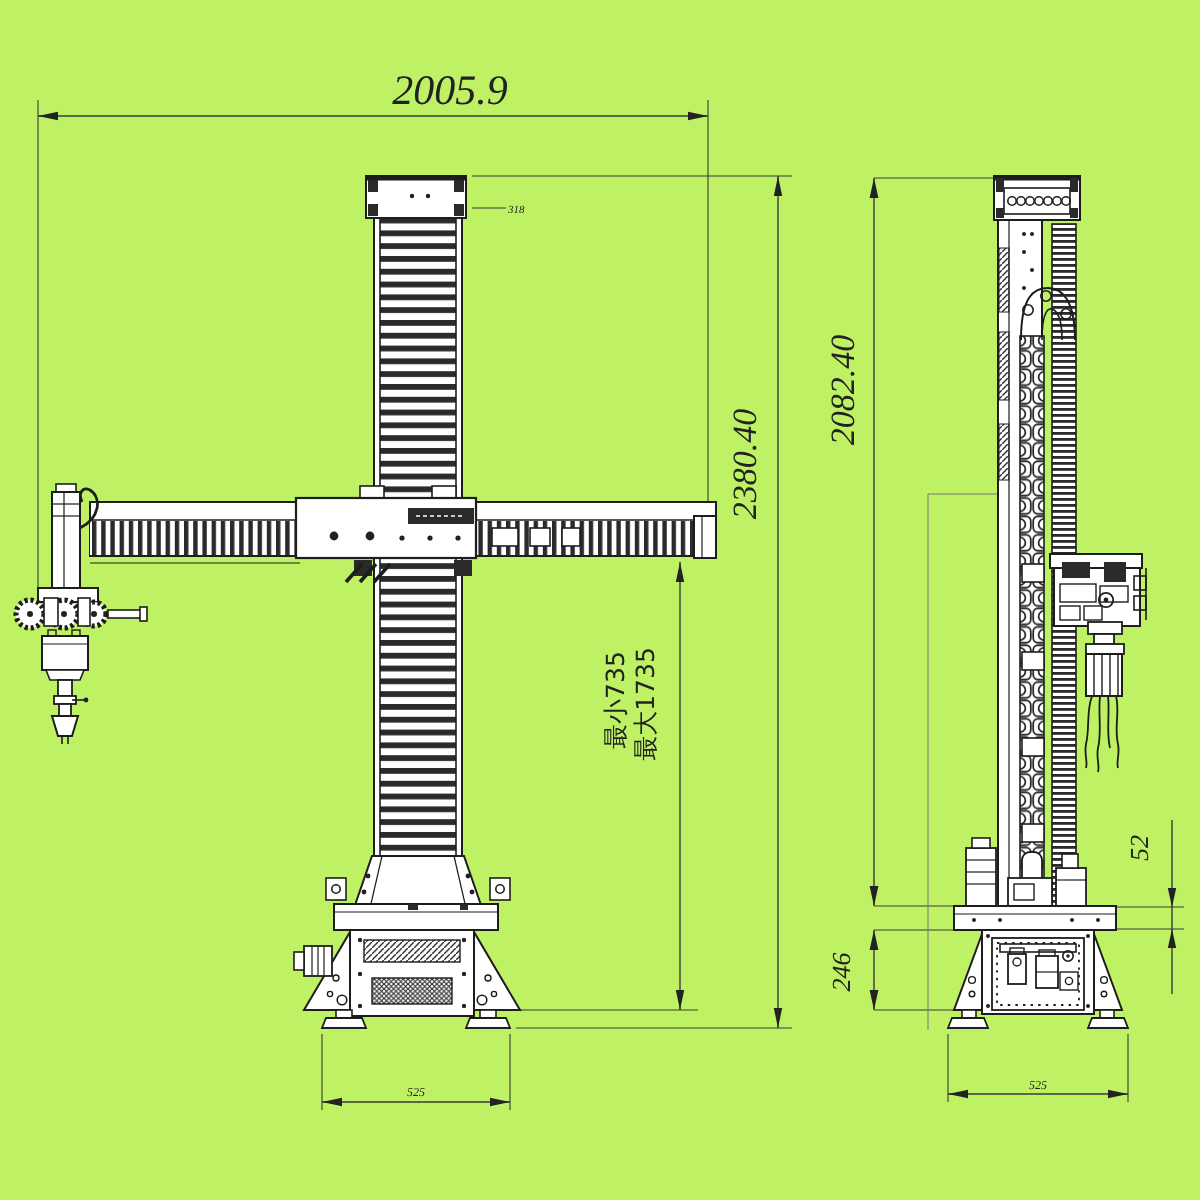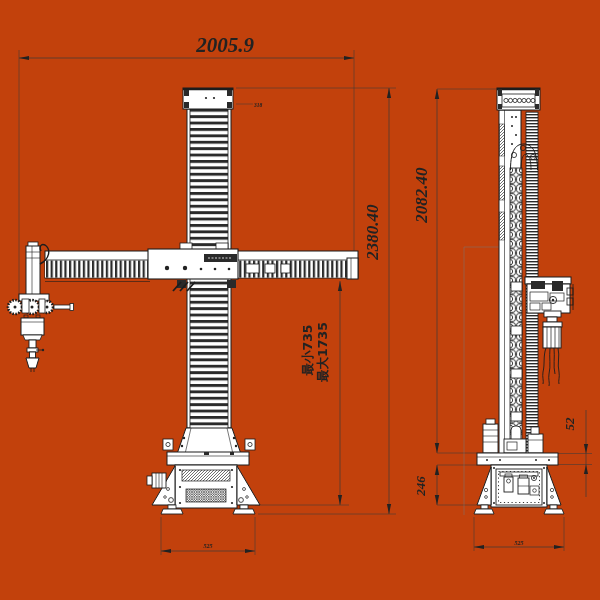--- a/index.html
+++ b/index.html
@@ -1,16 +1,16 @@
 <!DOCTYPE html>
 <html><head>
 <meta charset="utf-8">
 <style>
   html,body{margin:0;padding:0;background:#fff;}
-  .canvas{width:600px;height:600px;background:#c2410c;position:relative;overflow:hidden;font-weight:bold;}
+  .canvas{width:600px;height:600px;background:#bef264;position:relative;overflow:hidden;}
   svg{display:block;}
   text{fill:#222;}
   .dim-big{font-family:"Liberation Serif",serif;font-style:italic;font-size:21px;}
   .dim-rot{font-family:"Liberation Serif",serif;font-style:italic;font-size:17px;}
   .dim-med{font-family:"Liberation Serif",serif;font-style:italic;font-size:13px;}
   .dim-cjk{font-family:"DejaVu Sans",sans-serif;font-size:12.5px;}
   .dim-tiny{font-family:"Liberation Serif",serif;font-style:italic;font-size:6px;}
   .dim-note{font-family:"Liberation Serif",serif;font-style:italic;font-size:5.5px;}
 </style>
 </head>

